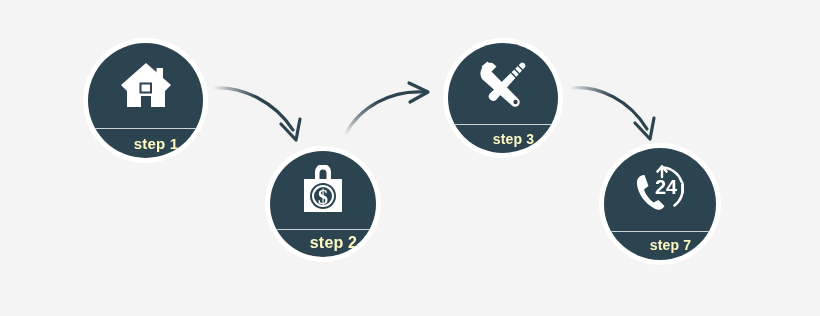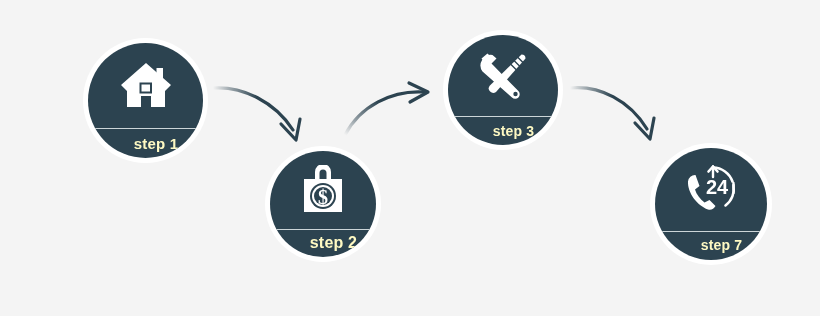--- a/index.html
+++ b/index.html
@@ -84,22 +84,22 @@
     font-weight: bold;
     letter-spacing: 0.2px;
     line-height: 1;
     white-space: nowrap;
     margin-left: 21px;
   }
 
   
   #node-step-1 { left: 83px; top: 38px;  width: 125px; height: 125px; padding: 5px; }
   #node-step-2 { left: 265px; top: 146px; width: 116px; height: 116px; padding: 5px; }
-  #node-step-3 { left: 443px; top: 30px;  width: 120px; height: 120px; padding: 5px; }
-  #node-step-4 { left: 650px; top: 143px; width: 122px; height: 122px; padding: 5px; }
+  #node-step-3 { left: 443px; top: 38px;  width: 120px; height: 120px; padding: 5px; }
+  #node-step-4 { left: 599px; top: 143px; width: 122px; height: 122px; padding: 5px; }
 
   #node-step-1 .step-label { font-size: 15px; }
   #node-step-2 .step-label { font-size: 16px; }
   #node-step-3 .step-label { font-size: 14px; }
   #node-step-4 .step-label { font-size: 14px; }
 </style>
 </head>
 <body>
 
 <div id="stage">

